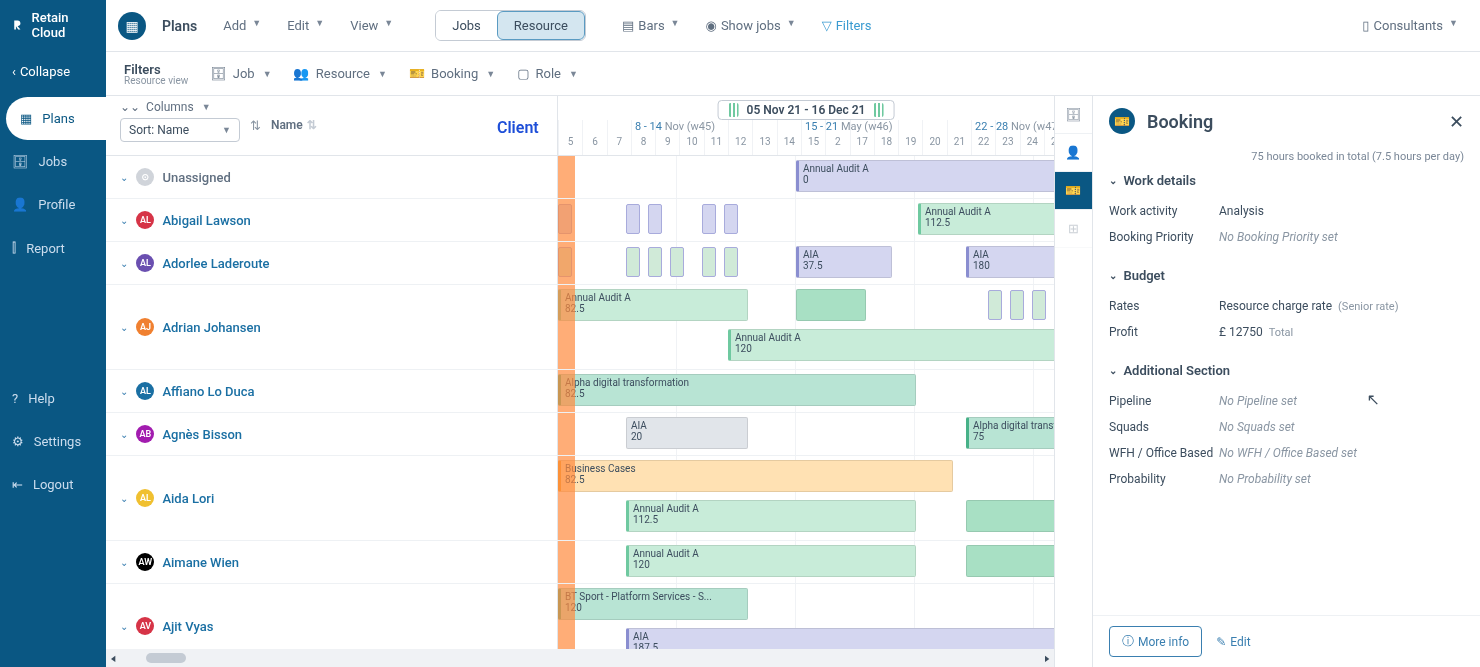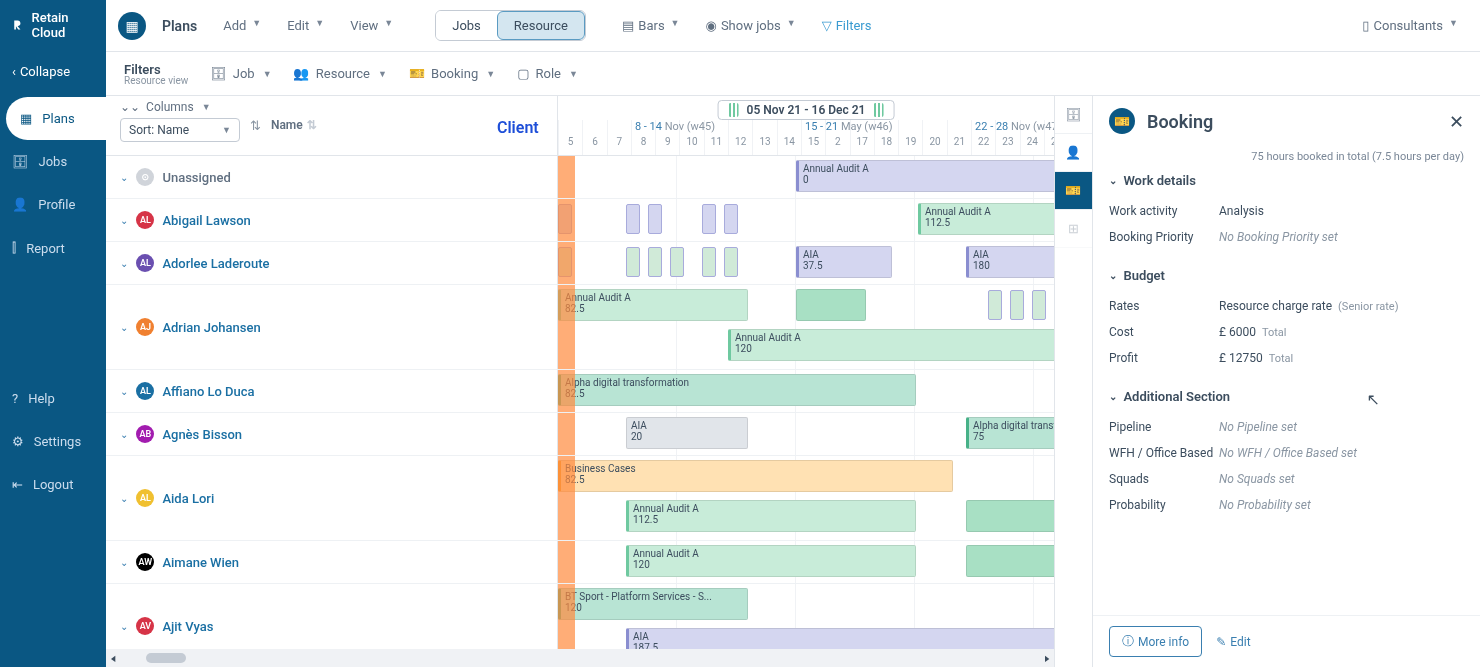--- a/index.html
+++ b/index.html
@@ -502,44 +502,40 @@
             <div class="sect">
               <div class="sect-h">
                 <span style="font-size:10px">⌄</span>
                 <span>Budget</span>
               </div>
               <div class="field">
       <div class="fl">Rates</div>
       <div class="fv">Resource charge rate<span class="sm">(Senior rate)</span></div>
     </div>
               <div class="field">
-      <div class="fl">Cost</div>
-      <div class="fv">£  6000<span class="sm">Total</span></div>
-    </div>
-              <div class="field">
       <div class="fl">Profit</div>
       <div class="fv">£  12750<span class="sm">Total</span></div>
     </div>
             </div>
             <div class="sect">
               <div class="sect-h">
                 <span style="font-size:10px">⌄</span>
                 <span>Additional Section</span>
               </div>
               <div class="field">
       <div class="fl">Pipeline</div>
       <div class="fv muted">No Pipeline set</div>
     </div>
               <div class="field">
+      <div class="fl">Squads</div>
+      <div class="fv muted">No Squads set</div>
+    </div>
+              <div class="field">
       <div class="fl">WFH / Office Based</div>
       <div class="fv muted">No WFH / Office Based set</div>
-    </div>
-              <div class="field">
-      <div class="fl">Squads</div>
-      <div class="fv muted">No Squads set</div>
     </div>
               <div class="field">
       <div class="fl">Probability</div>
       <div class="fv muted">No Probability set</div>
     </div>
             </div>
           </div>
       </div>
       <div class="panel-foot">
         <button class="btn-outline">

